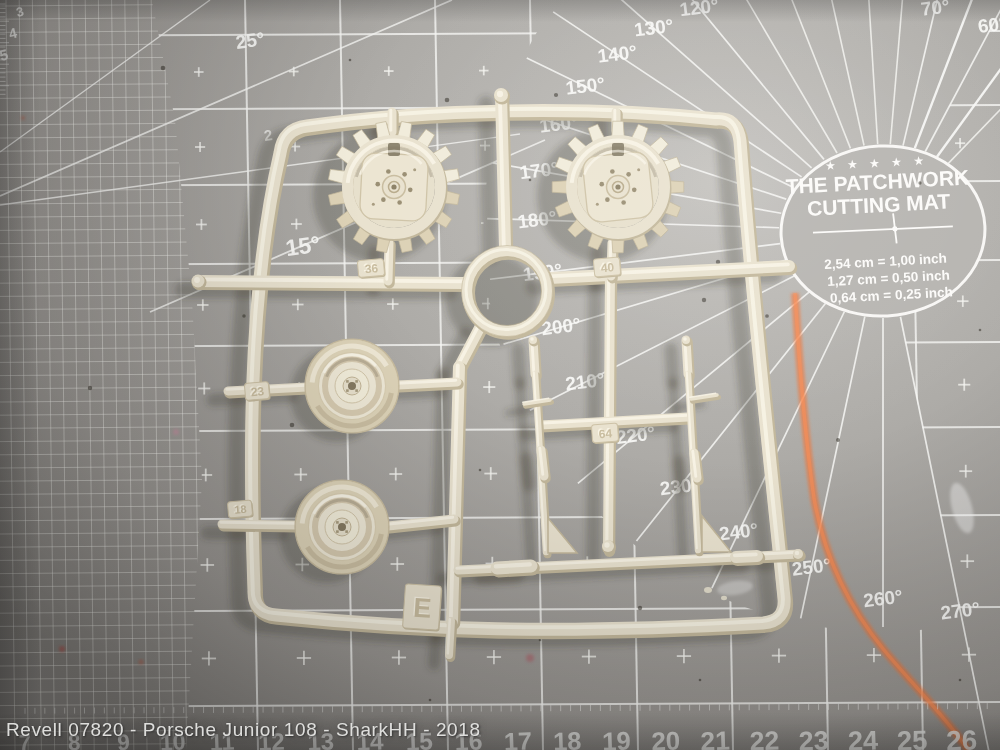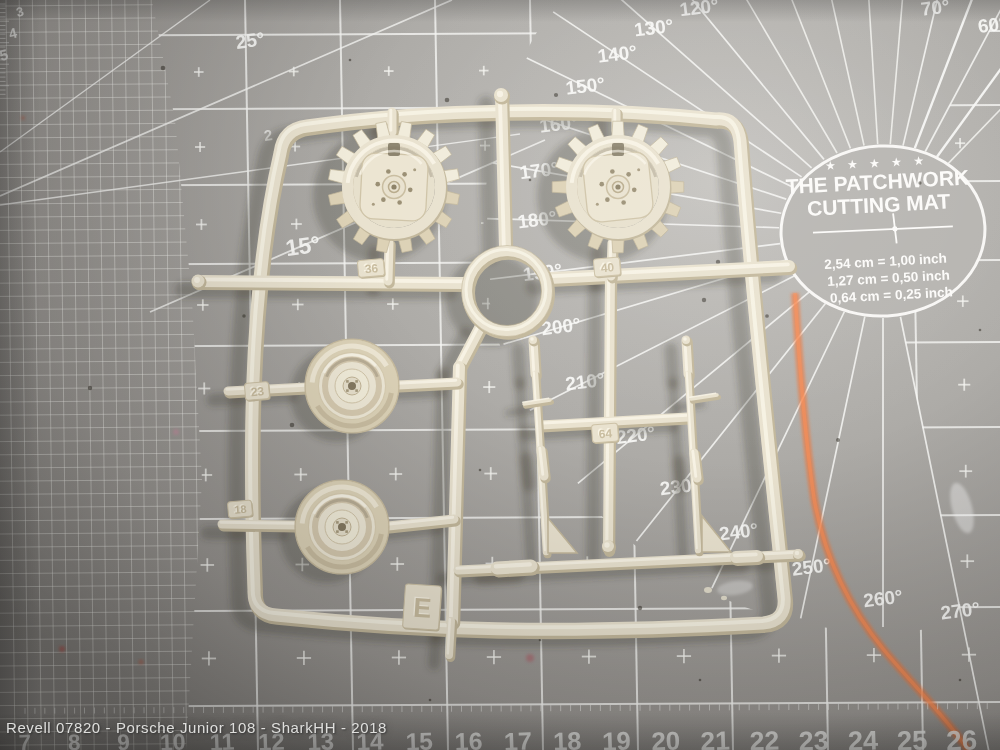--- a/index.html
+++ b/index.html
@@ -5,21 +5,21 @@
   html,body{margin:0;padding:0;background:#222;}
   .stage{position:relative;width:1000px;height:750px;overflow:hidden;
          font-family:"Liberation Sans",sans-serif;background:#a4a19d;}
   svg{position:absolute;left:0;top:0;}
   .vignette{position:absolute;left:0;top:0;width:1000px;height:750px;pointer-events:none;
     background:
       linear-gradient(180deg, rgba(0,0,0,0.18), rgba(0,0,0,0) 3%),
       linear-gradient(0deg, rgba(0,0,0,0.22), rgba(0,0,0,0) 5%),
       linear-gradient(90deg, rgba(0,0,0,0.20), rgba(0,0,0,0) 4%),
       radial-gradient(ellipse 900px 700px at 72% 24%, rgba(255,255,255,0.10), rgba(0,0,0,0) 40%, rgba(0,0,0,0.14) 78%, rgba(0,0,0,0.32) 100%);}
-  .watermark{position:absolute;left:6px;top:719px;font-size:15px;letter-spacing:.6px;
+  .watermark{position:absolute;left:6px;top:719px;font-size:19px;letter-spacing:.6px;
     color:rgba(233,233,231,0.93);text-shadow:1px 1px 2px rgba(35,35,35,.7),0 0 7px rgba(70,70,70,.5);
     white-space:nowrap;}
   text{font-family:"Liberation Sans",sans-serif;}
 </style>
 </head>
 <body>
 
 <div class="stage">
   <svg id="scene" width="1000" height="750" viewBox="0 0 1000 750">
     <defs>

